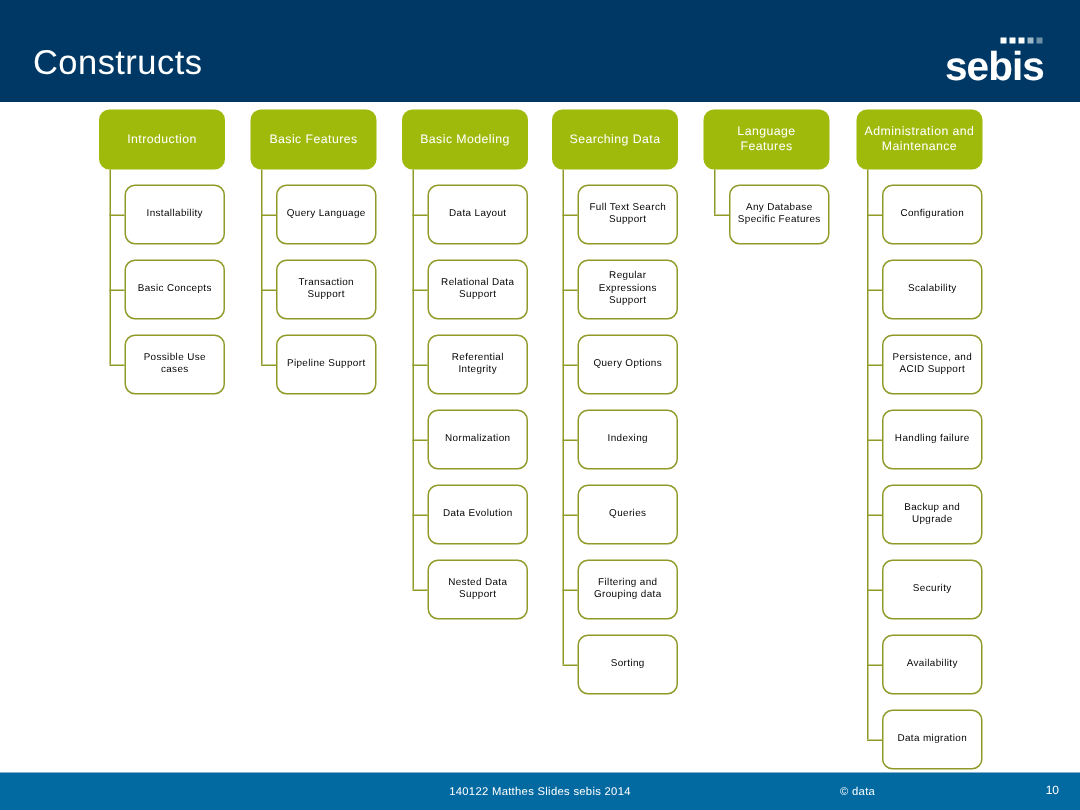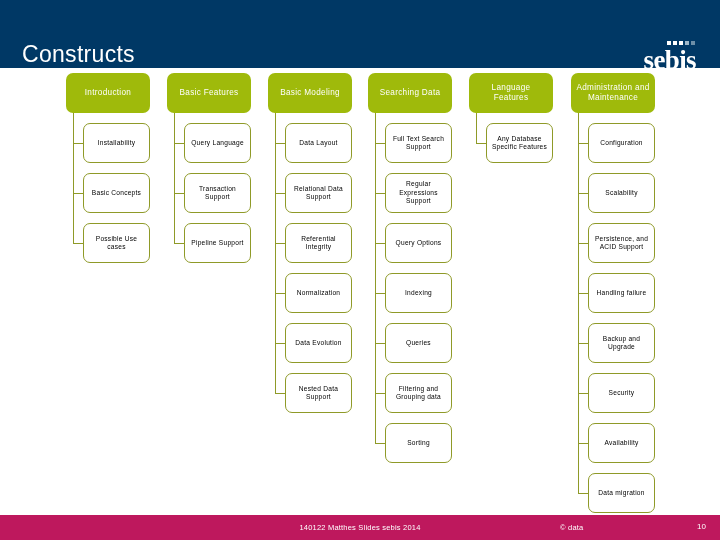--- a/index.html
+++ b/index.html
@@ -23,26 +23,25 @@
     background: #003865;
   }
   #page-title {
     position: absolute;
     left: 22px; top: 28px;
     font-size: 23px;
     color: #ffffff;
     letter-spacing: 0.3px;
     line-height: 26px;
     white-space: nowrap;
-    margin-top: 13px;
   }
   #brand-logo {
     position: absolute;
-    right: 18px; top: 40px;
-    width: 92px; height: 34px; font-family: Liberation Serif, serif;
+    right: 18px; top: 24px;
+    width: 92px; height: 34px;
   }
   #brand-wordmark {
     position: absolute;
     right: 6px; bottom: 0px;
     font-size: 27px;
     font-weight: bold;
     color: #ffffff;
     letter-spacing: -0.6px;
     line-height: 27px;
   }
@@ -119,21 +118,21 @@
     width: 10px;
     height: 1px;
     background: #8f9a28;
   }
 
   
   #footer-bar {
     position: absolute;
     left: 0; bottom: 0;
     width: 720px; height: 25px;
-    background: #be185d;
+    background: #0369a1;
     color: #ffffff;
     font-size: 7.5px;
   }
   #footer-center {
     position: absolute;
     left: 0; right: 0; top: 8px;
     text-align: center;
     letter-spacing: 0.2px;
   }
   #footer-copyright {

